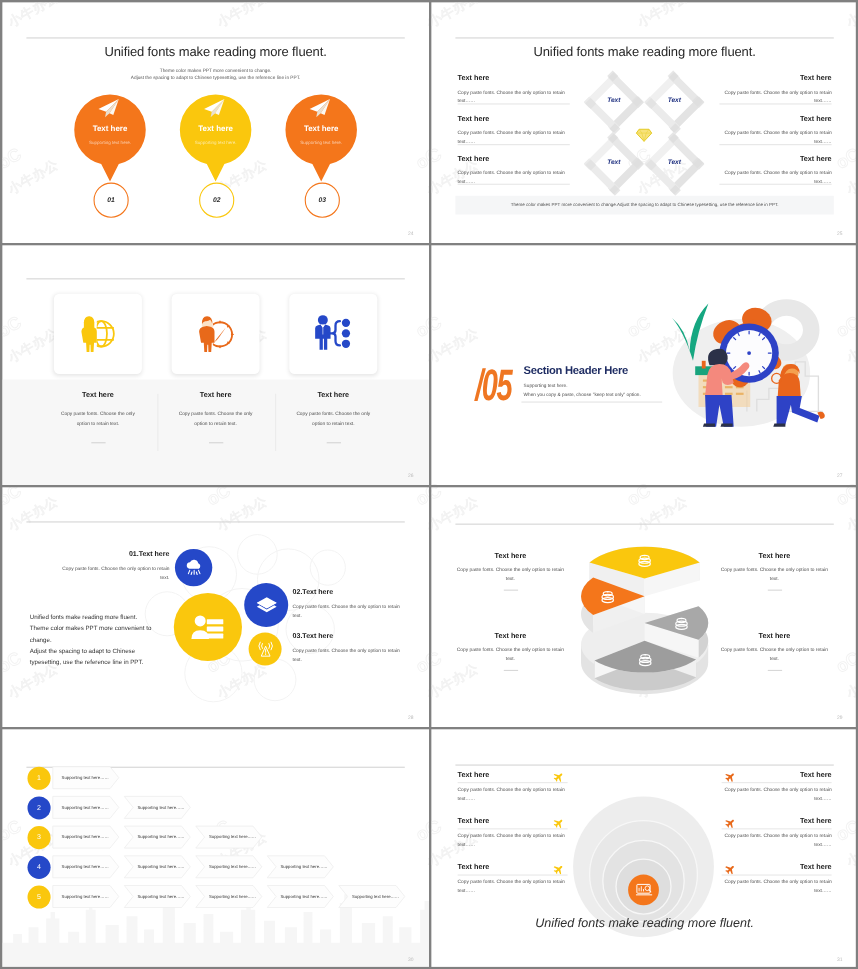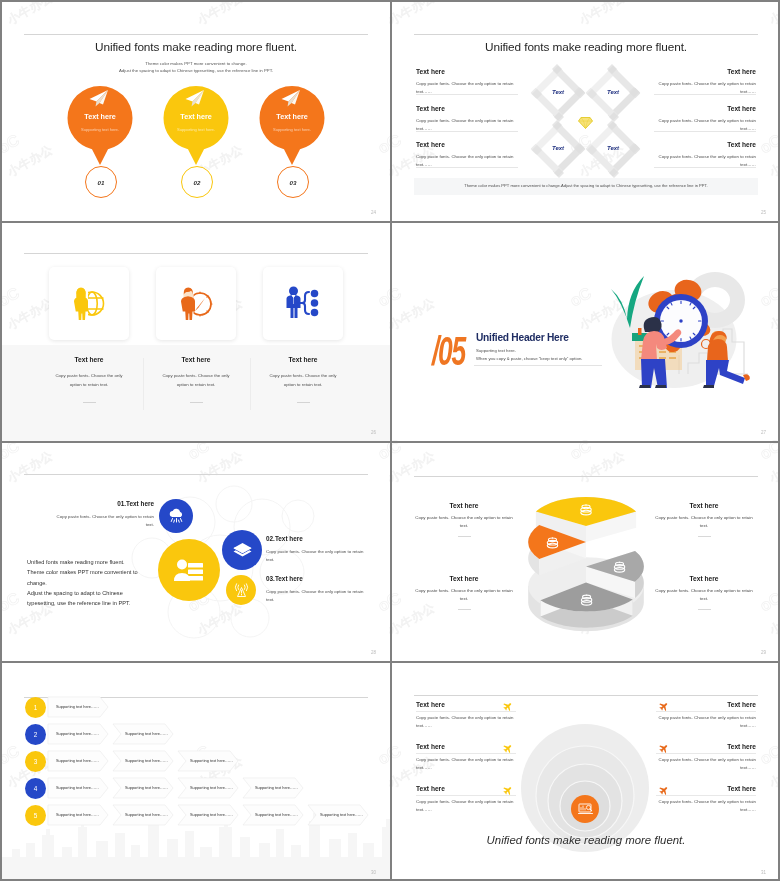--- a/index.html
+++ b/index.html
@@ -598,21 +598,21 @@
             <text class="wmcjk" x="-4" y="24">小牛办公</text>
           </g>
           <g transform="translate(562,237) rotate(-30)">
             <text class="wmtxt" x="0" y="0">οC</text>
             <text class="wmcjk" x="-4" y="24">小牛办公</text>
           </g>
         </svg>
       </div>
     <div id="s4-body">
         <div style="position:absolute;left:40px;top:109px;font-size:40px;line-height:40px;font-weight:bold;font-style:italic;color:#ef7622;letter-spacing:-2px;transform:scaleX(0.66);transform-origin:left top;">/05</div>
-        <div style="position:absolute;left:84px;top:109.5px;font-size:10.2px;font-weight:bold;color:#1f2d63;letter-spacing:-0.25px;">Unified Header Here</div>
+        <div style="position:absolute;left:84px;top:109.5px;font-size:10.2px;font-weight:bold;color:#1f2d63;letter-spacing:-0.25px;">Section Header Here</div>
         <div style="position:absolute;left:84px;top:126px;font-size:4.3px;color:#4d4d4d;">Supporting text here.</div>
         <div style="position:absolute;left:84px;top:134px;font-size:4.3px;color:#4d4d4d;">When you copy &amp; paste, choose "keep text only" option.</div>
         <div style="position:absolute;left:82px;top:143px;width:128px;height:1px;background:#e3e3e3;"></div>
         <svg width="172" height="124" viewBox="0 0 344 248" style="position:absolute;left:198px;top:43px;">
       <g>
         <ellipse cx="168" cy="148" rx="125" ry="98" fill="#efefef"></ellipse>
         <path fill-rule="evenodd" d="M250 14 a60 56 0 1 1 -0.1 0 z M250 44 a30 26 0 1 0 0.1 0 z" fill="#e8e8e8"></path>
       </g>
       <g fill="none" stroke="#dedede" stroke-width="2.4">
         <path d="M246 146 h20 v-18 h18 v26 h24 v64"></path>

